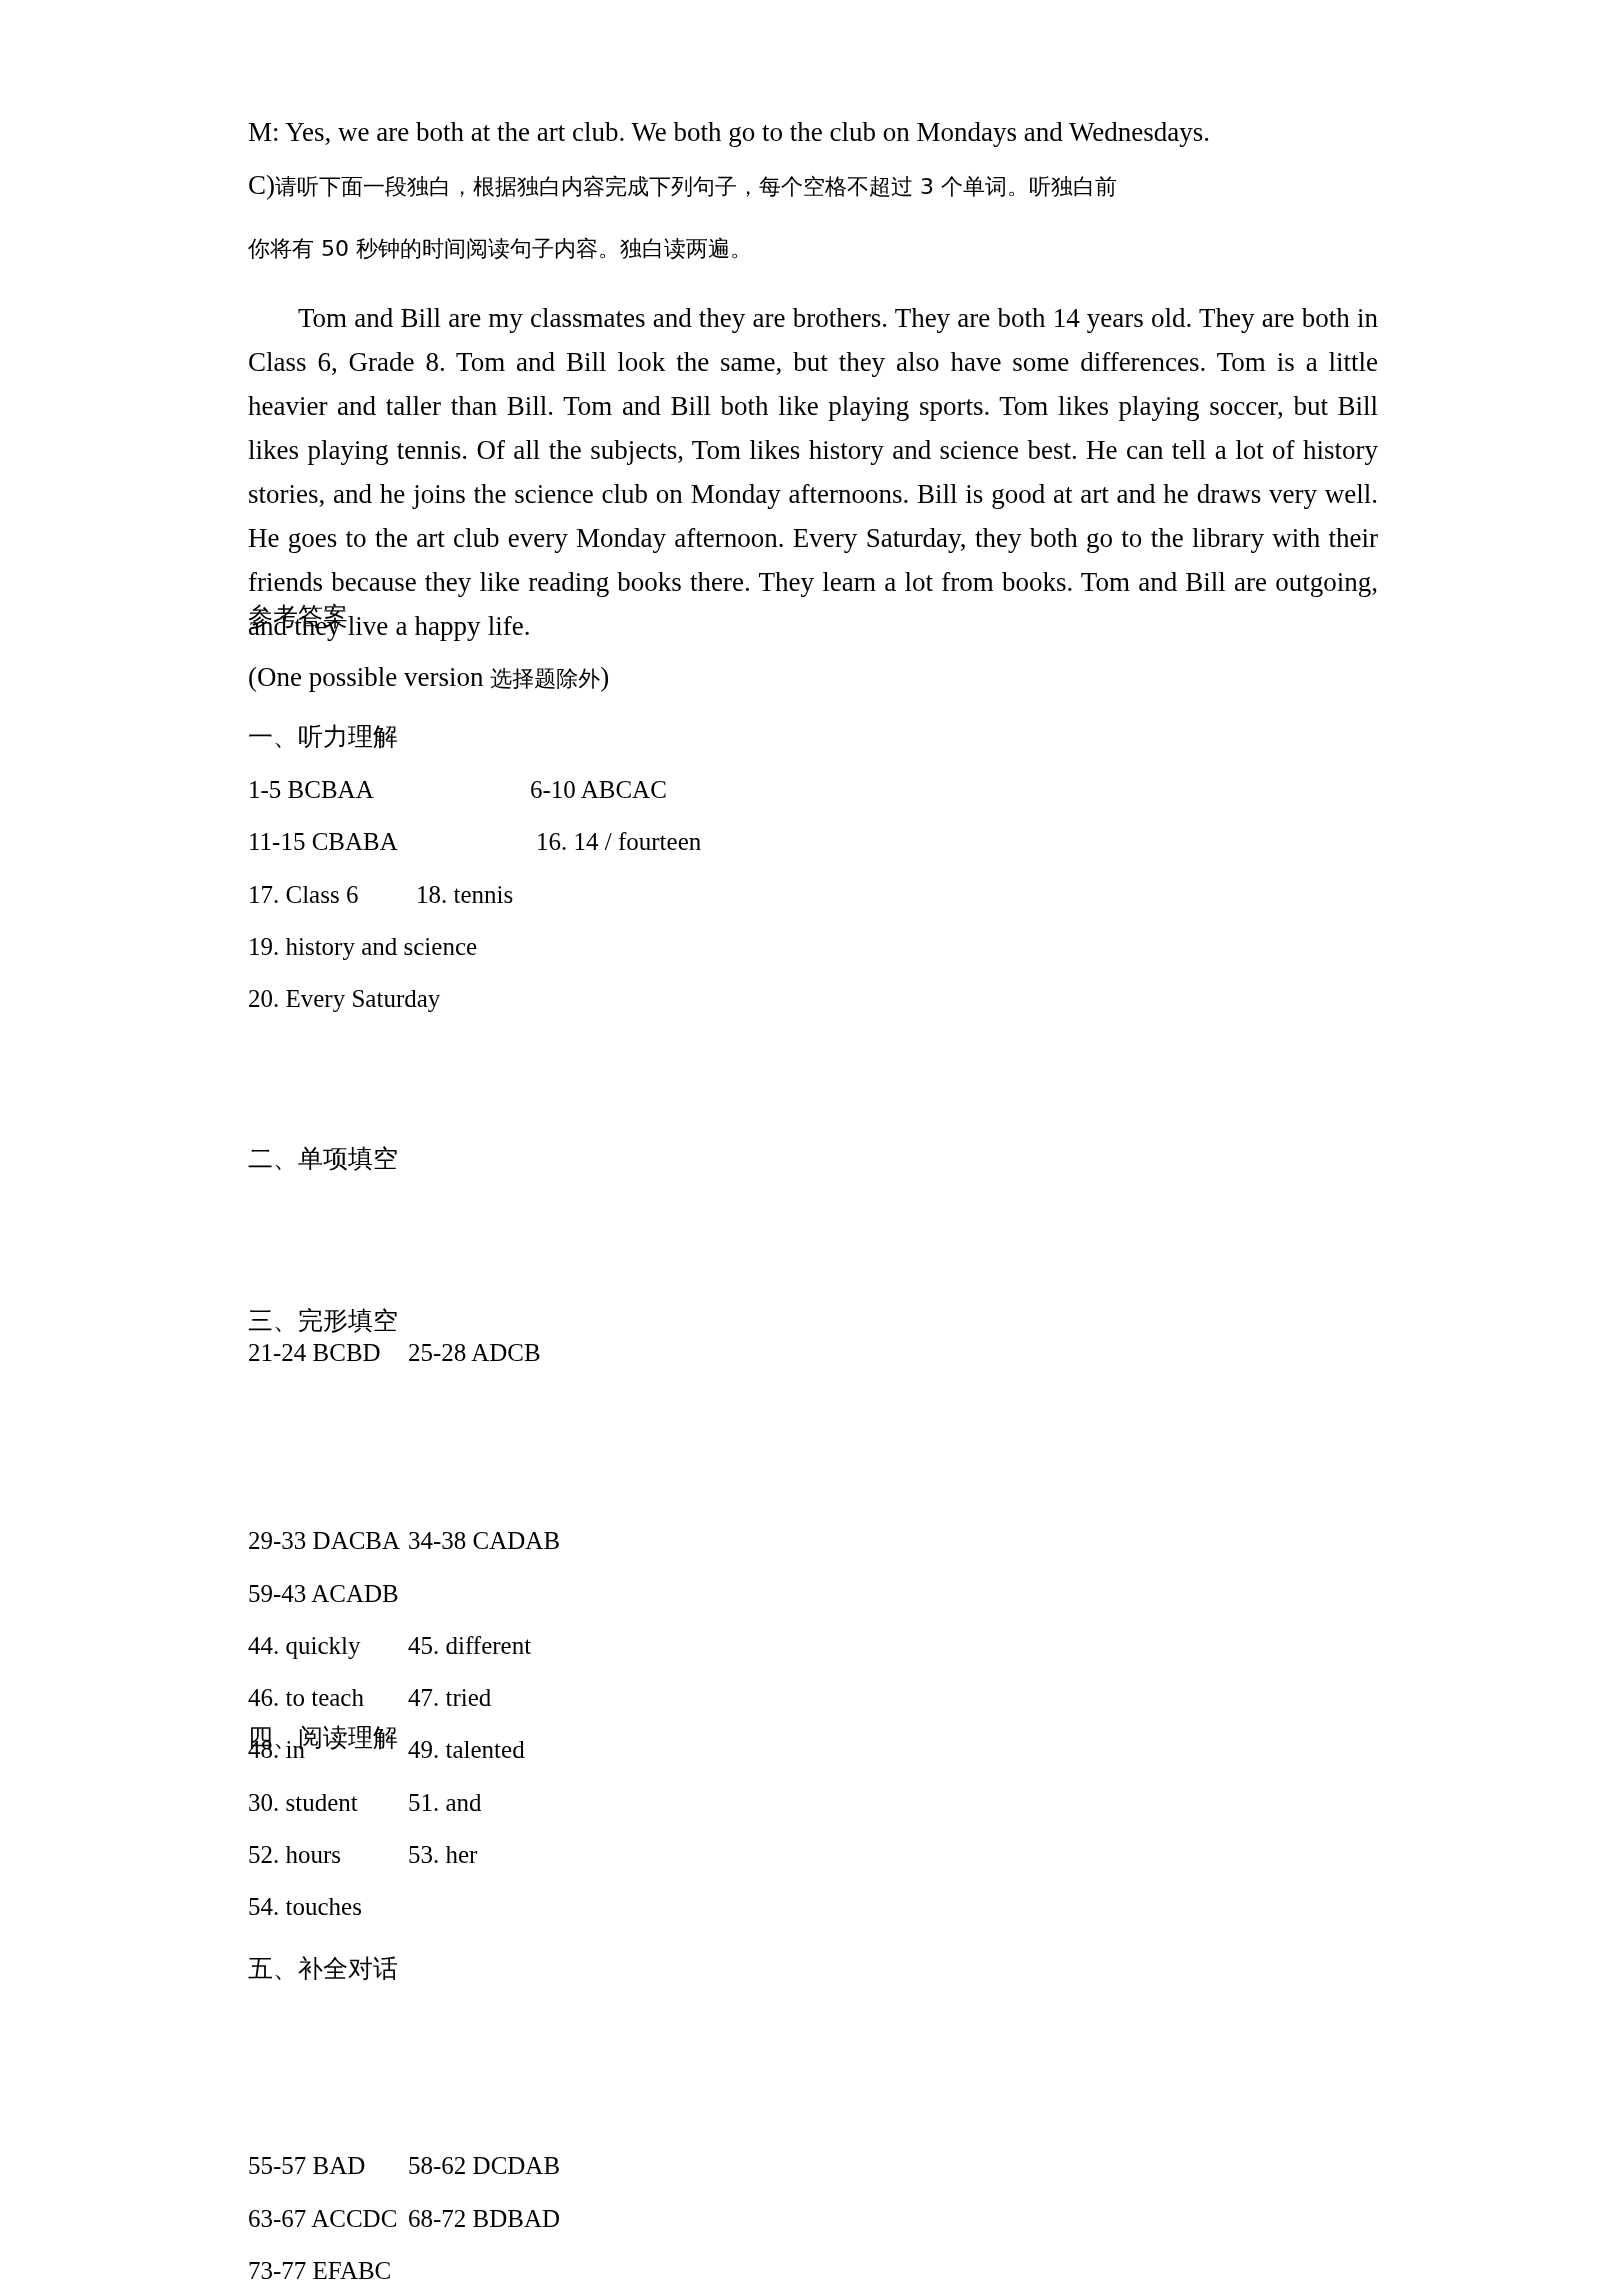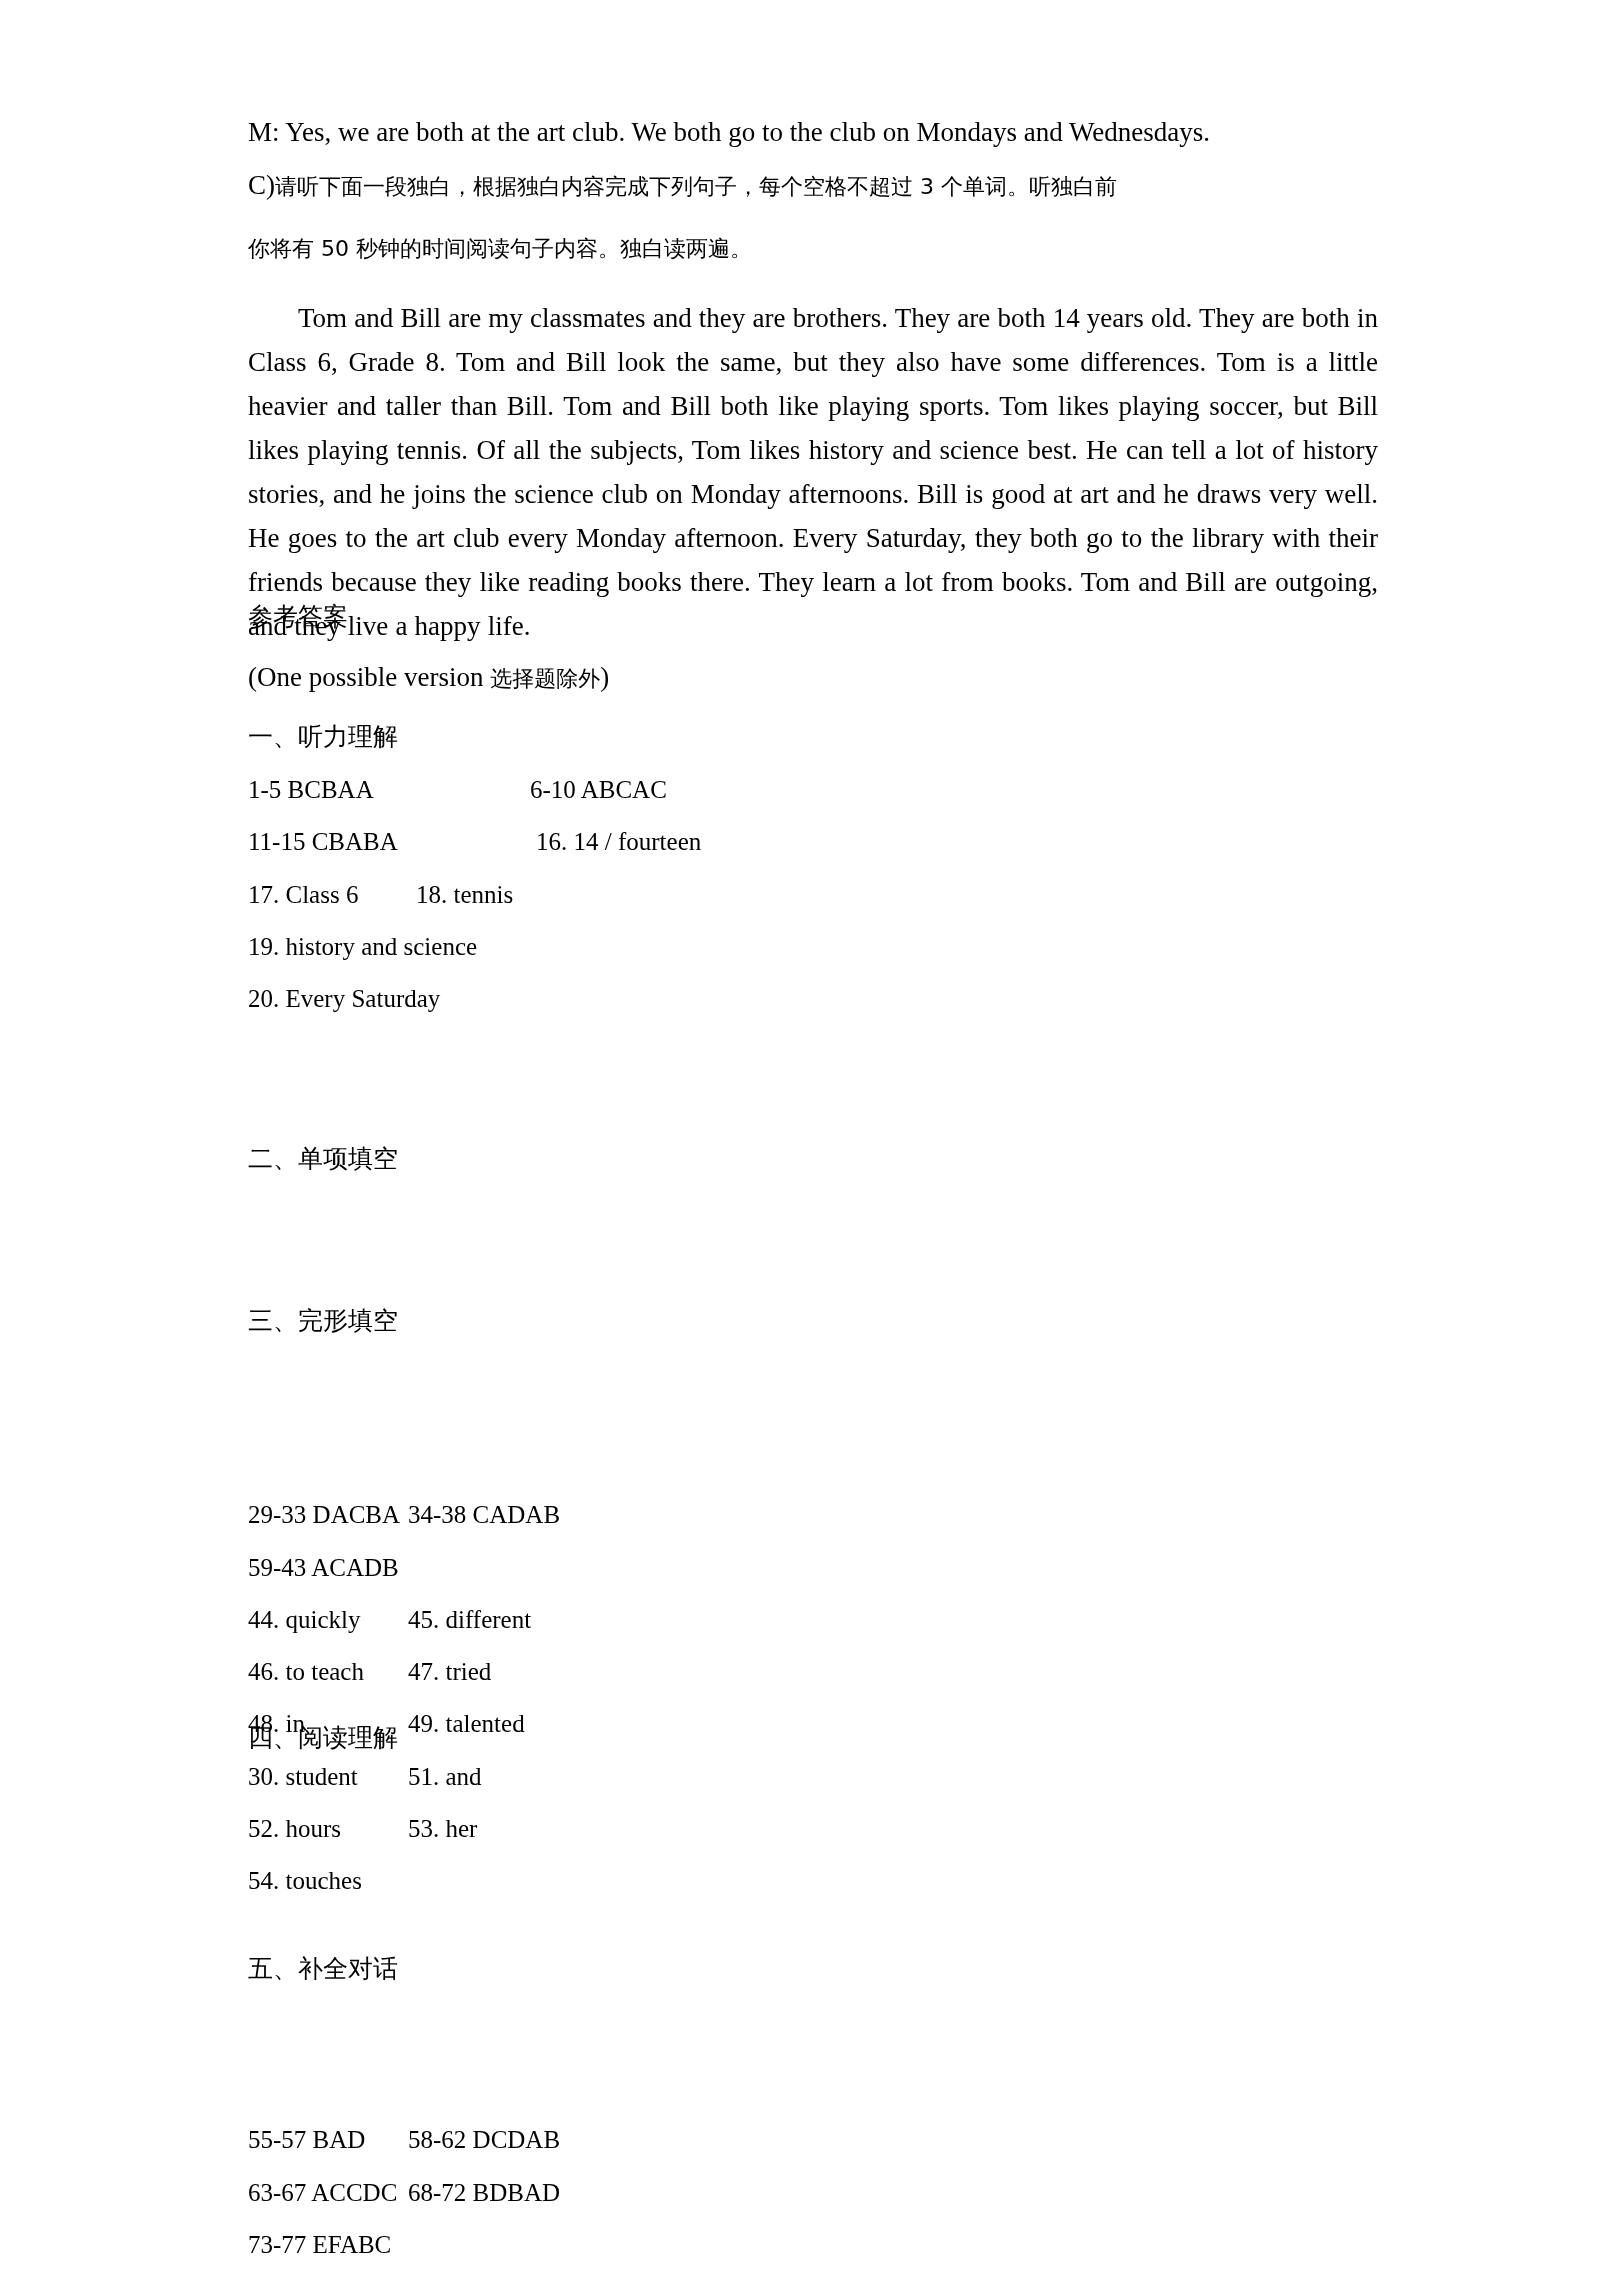--- a/index.html
+++ b/index.html
@@ -125,20 +125,24 @@
           <span class="ans-c1">17. Class 6</span>
           <span class="ans-c2" style="left: 168px;">18. tennis</span>
         </div>
         <div class="ans-line blk" style="top: 856px;">
           <span class="ans-c1">19. history and science</span>
         </div>
         <div class="ans-line blk" style="top: 882px;">
           <span class="ans-c1">20. Every Saturday</span>
         </div>
         <p class="sec-head blk" style="top: 1146px;">二、单项填空</p>
+        <div class="ans-line blk" style="top: 1210px;">
+          <span class="ans-c1">21-24 BCBD</span>
+          <span class="ans-c2" style="left: 160px;">25-28 ADCB</span>
+        </div>
         <p class="sec-head blk" style="top: 1308px;">三、完形填空</p>
         <div class="ans-line blk" style="top: 1372px;">
           <span class="ans-c1">29-33 DACBA</span>
           <span class="ans-c2" style="left: 160px;">34-38 CADAB</span>
         </div>
         <div class="ans-line blk" style="top: 1399px;">
           <span class="ans-c1">59-43 ACADB</span>
         </div>
         <div class="ans-line blk" style="top: 1425px;">
           <span class="ans-c1">44. quickly</span>

